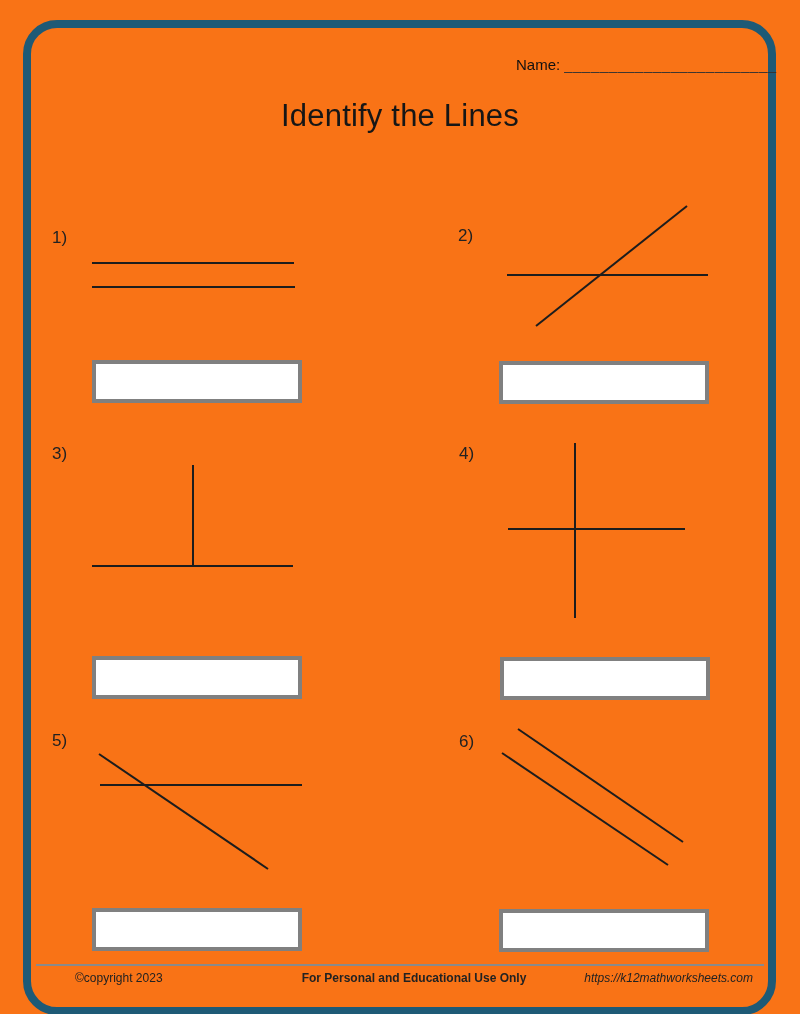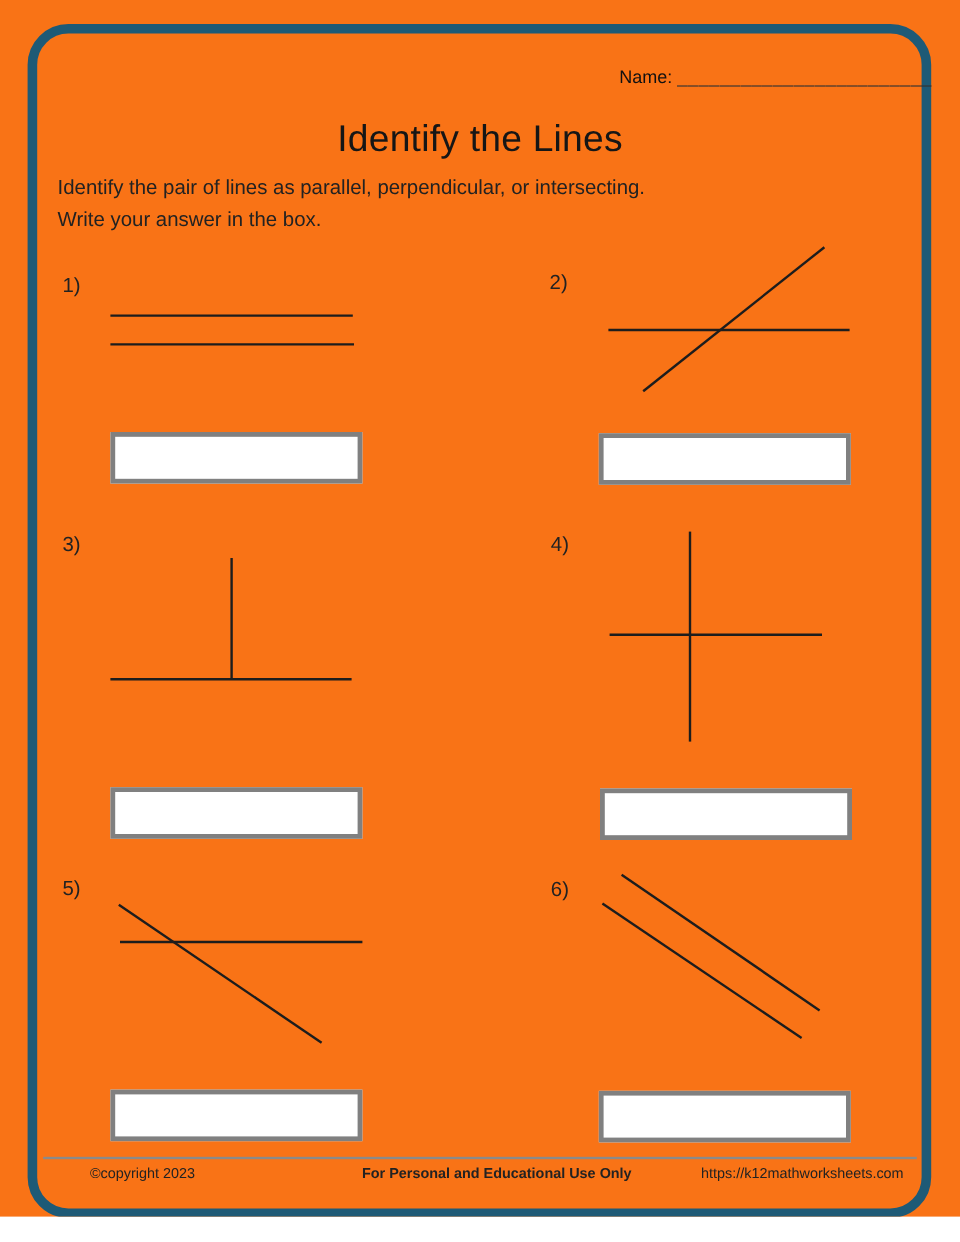--- a/index.html
+++ b/index.html
@@ -90,40 +90,36 @@
   .footer-text{
     position:absolute;
     top:971px;
     font-size:12px;
     color:#222;
     white-space:nowrap;
     margin-left:28px;
   }
   .f-left{left:47px;}
   .f-center{left:0;right:0;text-align:center;font-weight:bold;}
-  .f-right{right:47px;text-align:right;}
+  .f-right{right:47px;text-align:right;font-style:italic;}
 </style>
 </head>
 <body>
 
 <div class="page">
 
   <div class="frame"></div>
 
   <div class="name-row">
     <span>Name:</span>
     <span class="blank">________________________</span>
   </div>
 
   <h1 class="title">Identify the Lines</h1>
 
-  <div class="instructions">
-    <div>Identify the pair of lines as parallel, perpendicular, or intersecting.</div>
-    <div>Write your answer in the box.</div>
-  </div>
 
   <svg id="figures-svg" class="figures" viewBox="0 0 800 1035">
       <line x1="92" y1="263" x2="294" y2="263" stroke="#1d1d1d" stroke-width="2"></line>
       <line x1="92" y1="287" x2="295" y2="287" stroke="#1d1d1d" stroke-width="2"></line>
       <line x1="507" y1="275" x2="708" y2="275" stroke="#1d1d1d" stroke-width="2"></line>
       <line x1="536" y1="326" x2="687" y2="206" stroke="#1d1d1d" stroke-width="2"></line>
       <line x1="193" y1="465" x2="193" y2="566" stroke="#1d1d1d" stroke-width="2"></line>
       <line x1="92" y1="566" x2="293" y2="566" stroke="#1d1d1d" stroke-width="2"></line>
       <line x1="575" y1="443" x2="575" y2="618" stroke="#1d1d1d" stroke-width="2"></line>
       <line x1="508" y1="529" x2="685" y2="529" stroke="#1d1d1d" stroke-width="2"></line>

